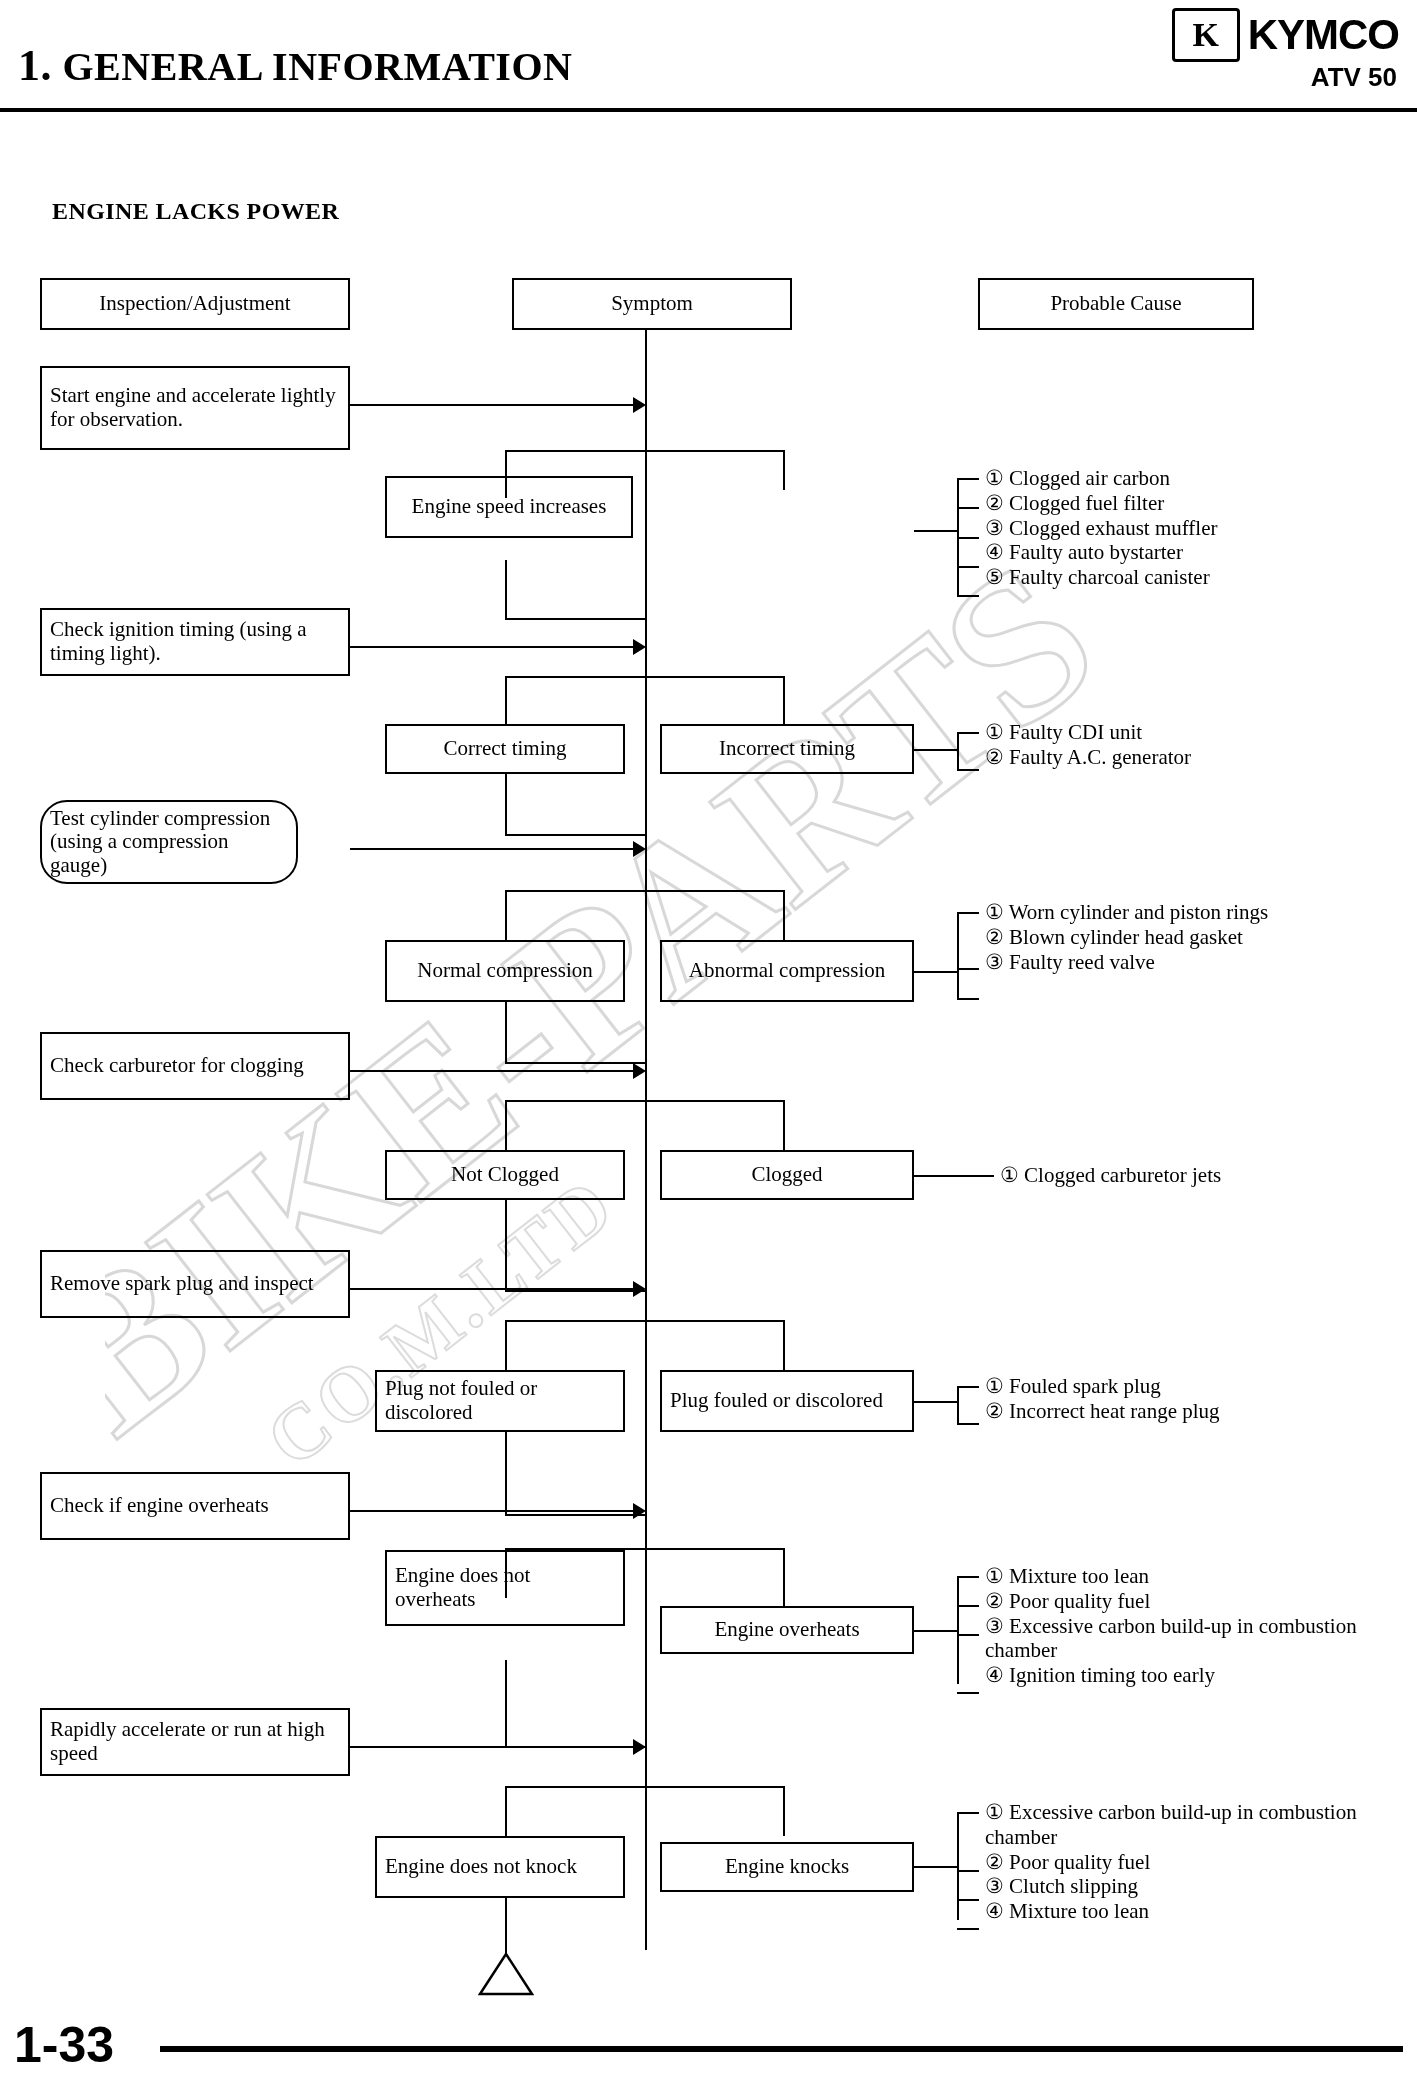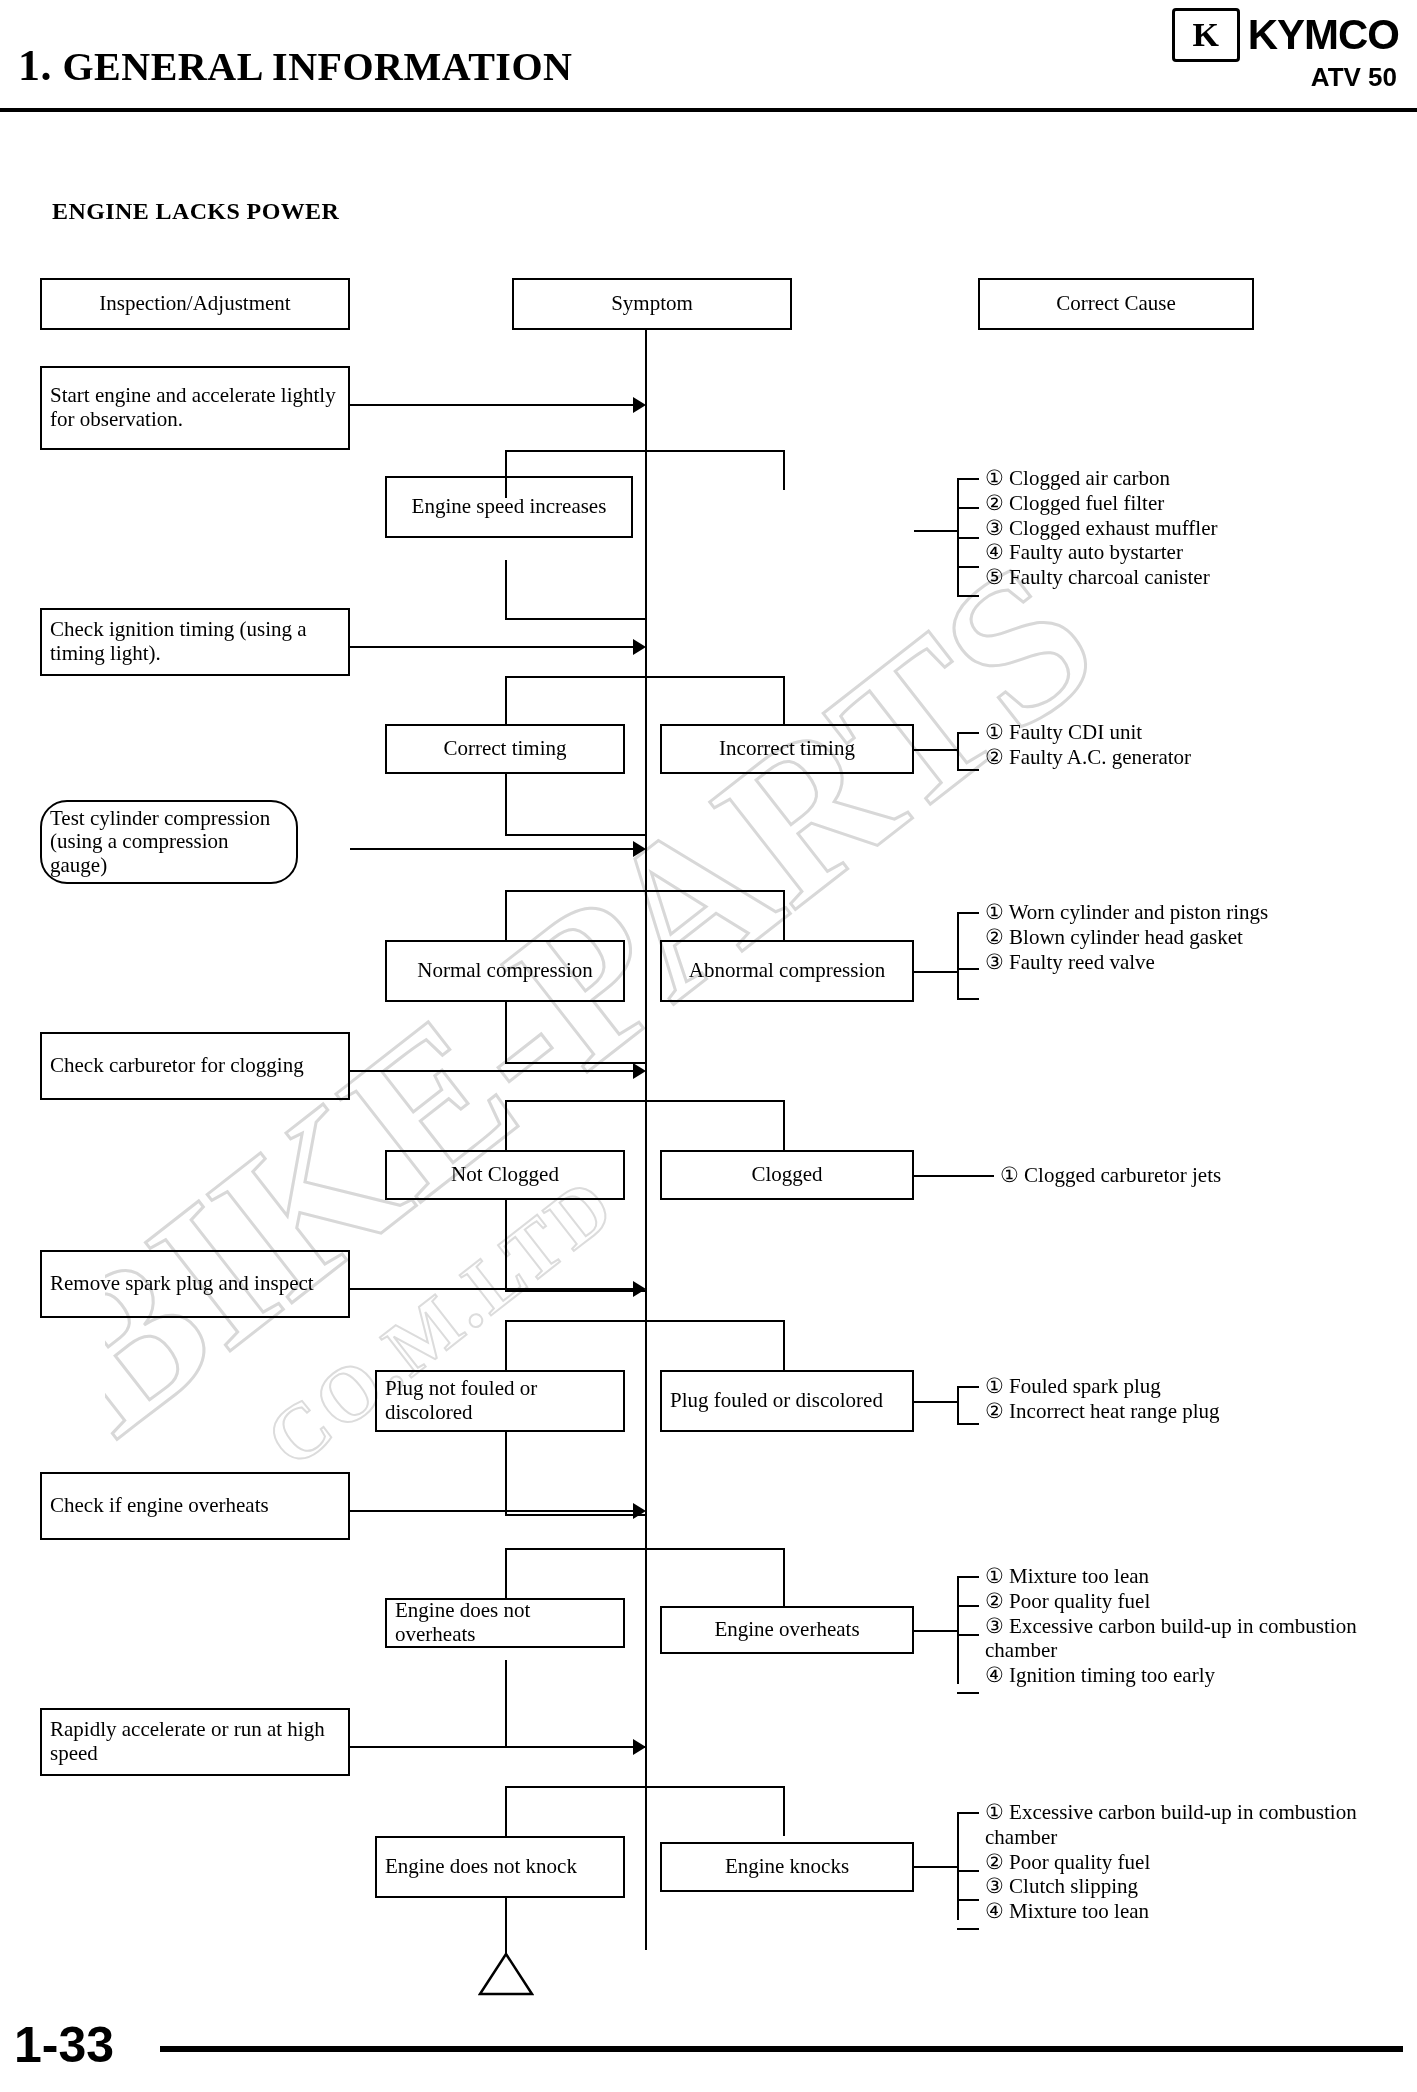--- a/index.html
+++ b/index.html
@@ -120,21 +120,21 @@
     <div class="wm-line wm2">CO.M.LTD</div>
   </div>
 
   <div class="box center" style="left:40px;top:278px;width:310px;height:52px;">
     <span>Inspection/Adjustment</span>
   </div>
   <div class="box center" style="left:512px;top:278px;width:280px;height:52px;">
     <span>Symptom</span>
   </div>
   <div class="box center" style="left:978px;top:278px;width:276px;height:52px;">
-    <span>Correct Cause</span>
+    <span>Probable Cause</span>
   </div>
 
   <div class="ln v" style="left:645px;top:330px;height:1620px;"></div>
 
   <div class="box left" style="left:40px;top:366px;width:310px;height:84px;">
     <span>Start engine and accelerate lightly for observation.</span>
   </div>
   <div class="ln h" style="left:350px;top:404px;width:285px;"></div>
   <div class="arrow" style="left:633px;top:397px;"></div>
 
@@ -299,21 +299,21 @@
   <div class="box left" style="left:40px;top:1472px;width:310px;height:68px;">
     <span>Check if engine overheats</span>
   </div>
   <div class="ln h" style="left:350px;top:1510px;width:285px;"></div>
   <div class="arrow" style="left:633px;top:1503px;"></div>
 
   <div class="ln h" style="left:505px;top:1548px;width:280px;"></div>
   <div class="ln v" style="left:505px;top:1548px;height:50px;"></div>
   <div class="ln v" style="left:783px;top:1548px;height:58px;"></div>
 
-  <div class="box left" style="left:385px;top:1598px;width:240px;height:50px;font-family:Liberation Serif, serif;">
+  <div class="box left" style="left:385px;top:1550px;width:240px;height:76px;font-family:Liberation Serif, serif;">
     <span>Engine does not overheats</span>
   </div>
   <div class="box center" style="left:660px;top:1606px;width:254px;height:48px;">
     <span>Engine overheats</span>
   </div>
   <div class="ln h" style="left:914px;top:1630px;width:44px;"></div>
   <div class="ln v" style="left:957px;top:1576px;height:108px;"></div>
   <div class="ln h" style="left:957px;top:1576px;width:22px;"></div>
   <div class="ln h" style="left:957px;top:1605px;width:22px;"></div>
   <div class="ln h" style="left:957px;top:1634px;width:22px;"></div>

